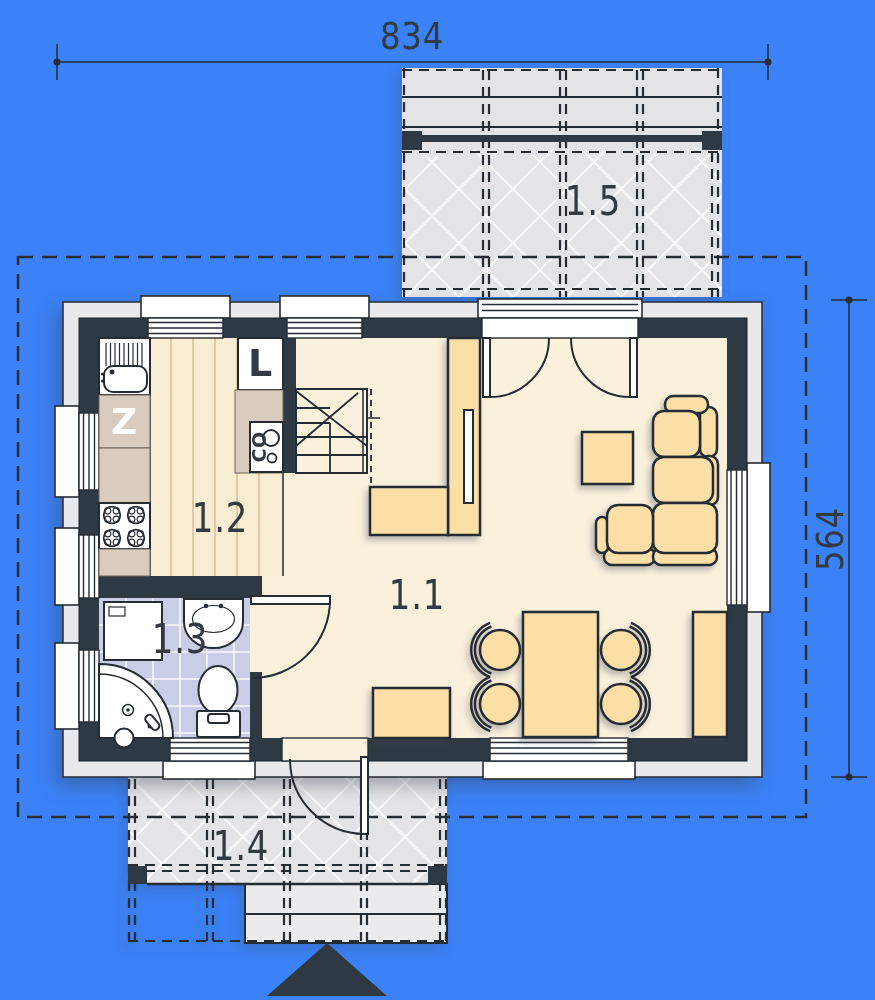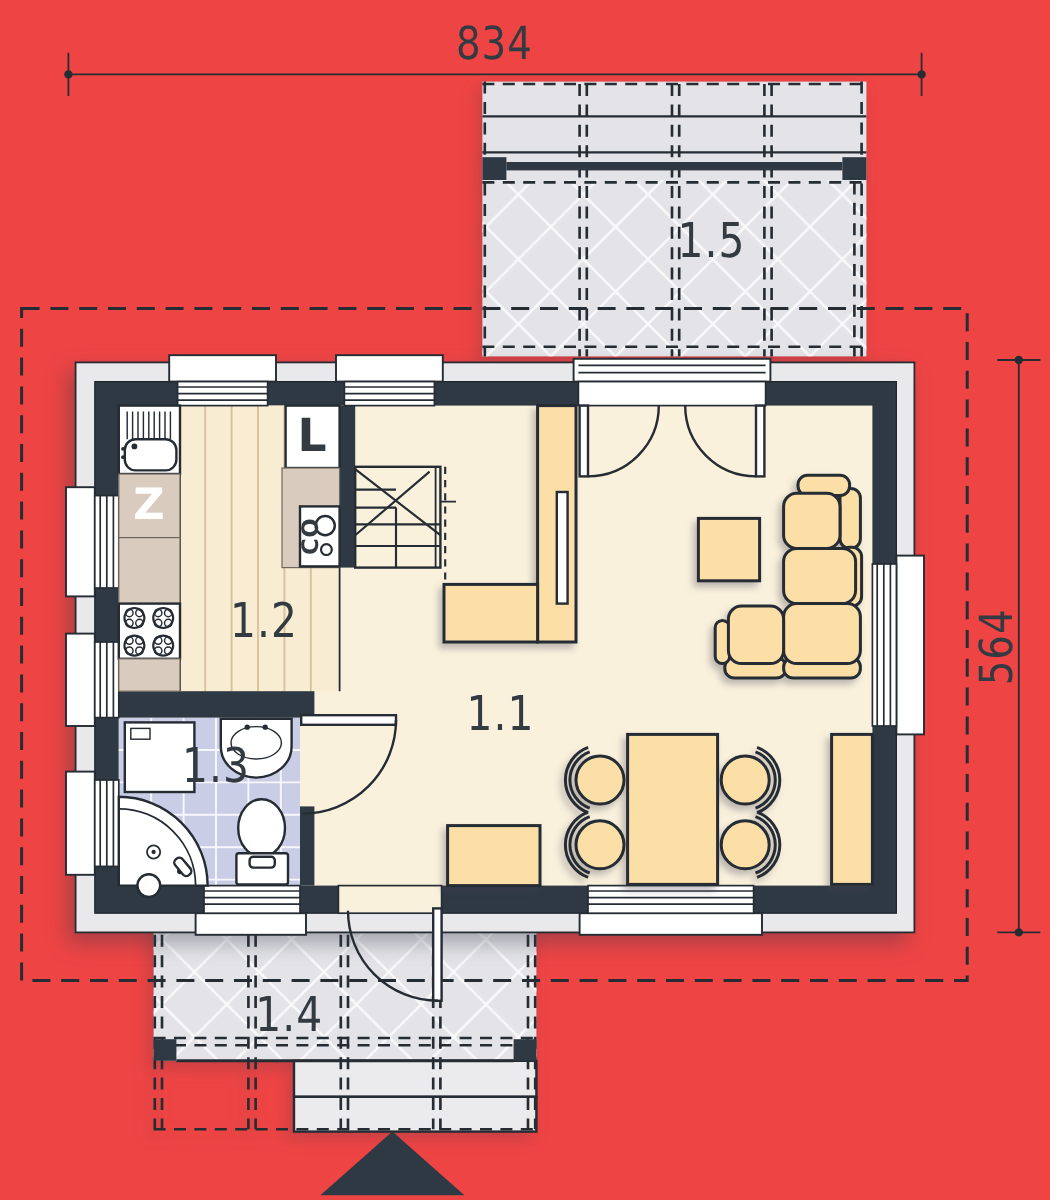--- a/index.html
+++ b/index.html
@@ -1,16 +1,16 @@
 <!DOCTYPE html>
 <html style="--wall: #2e3943; --plinth: #e9e9ec; --line: #262c34; --interior_floor: #faf1dd; --kitchen_floor: #f8ecd3; --counter: #d9cbbd; --furniture: #fbdfa7; --bathroom_floor: #c9cde6; --terrace: #e4e4e8; --step: #ebebee; --label: #333a41; --appliance_glyph_light: #ffffff;"><head>
 <meta charset="utf-8">
 <style>
   html,body{margin:0;padding:0;background:#fff;}
-  .canvas{position:relative;width:875px;height:1000px;background:#ef4444;
+  .canvas{position:relative;width:875px;height:1000px;background:#3b82f6;
           font-family:"DejaVu Sans",sans-serif;overflow:hidden;}
   .canvas svg{position:absolute;left:0;top:0;}
 
   
   .sW{fill:var(--wall);}
   .sPl{fill:var(--plinth);stroke:var(--line);stroke-width:1.5;}
   .sCream{fill:var(--interior_floor);}
   .sK{fill:var(--kitchen_floor);}
   .sC{fill:var(--counter);stroke:#6d665e;stroke-width:1;}
   .sB{fill:var(--bathroom_floor);}

